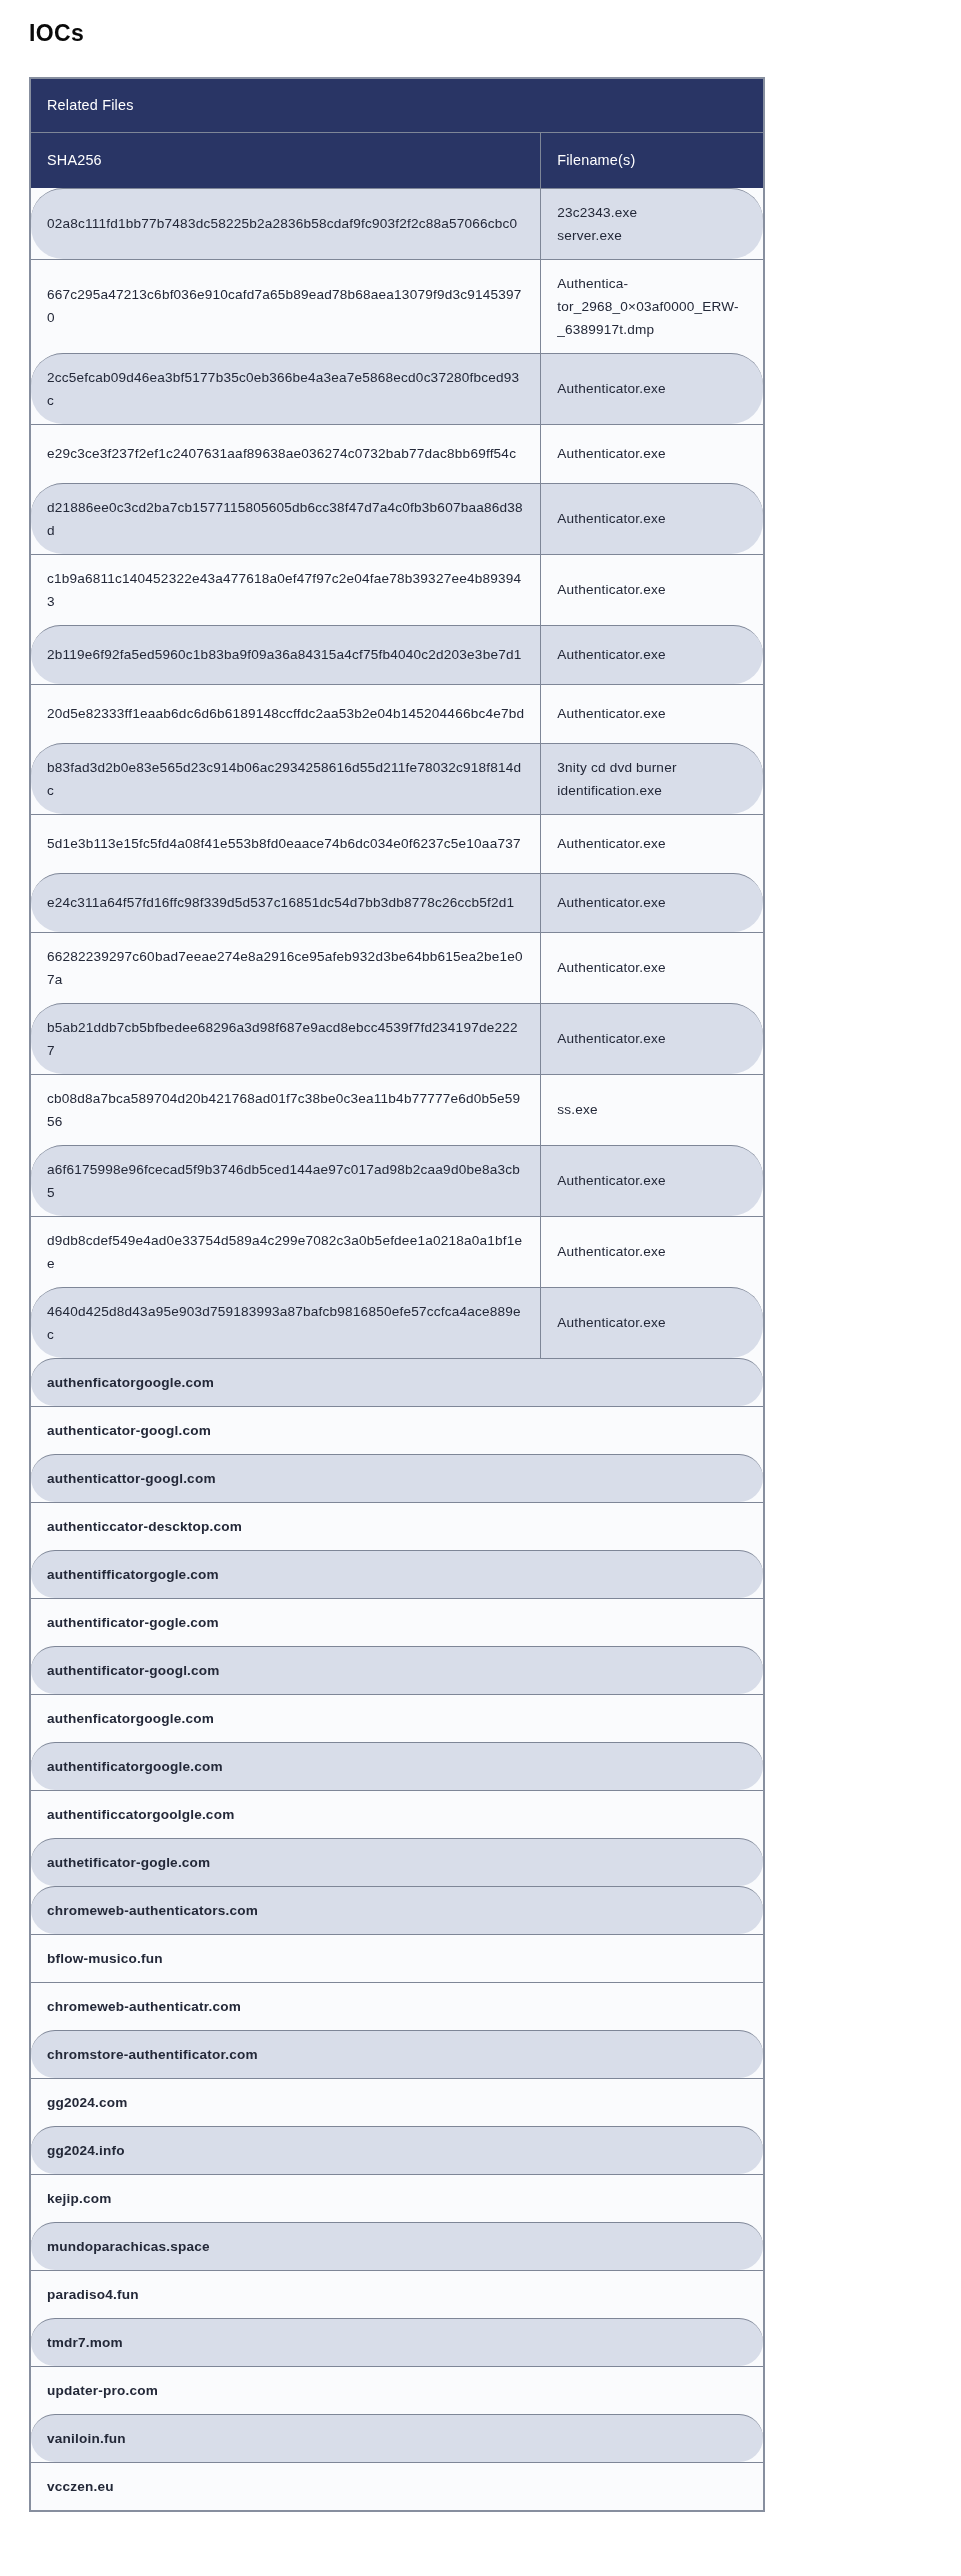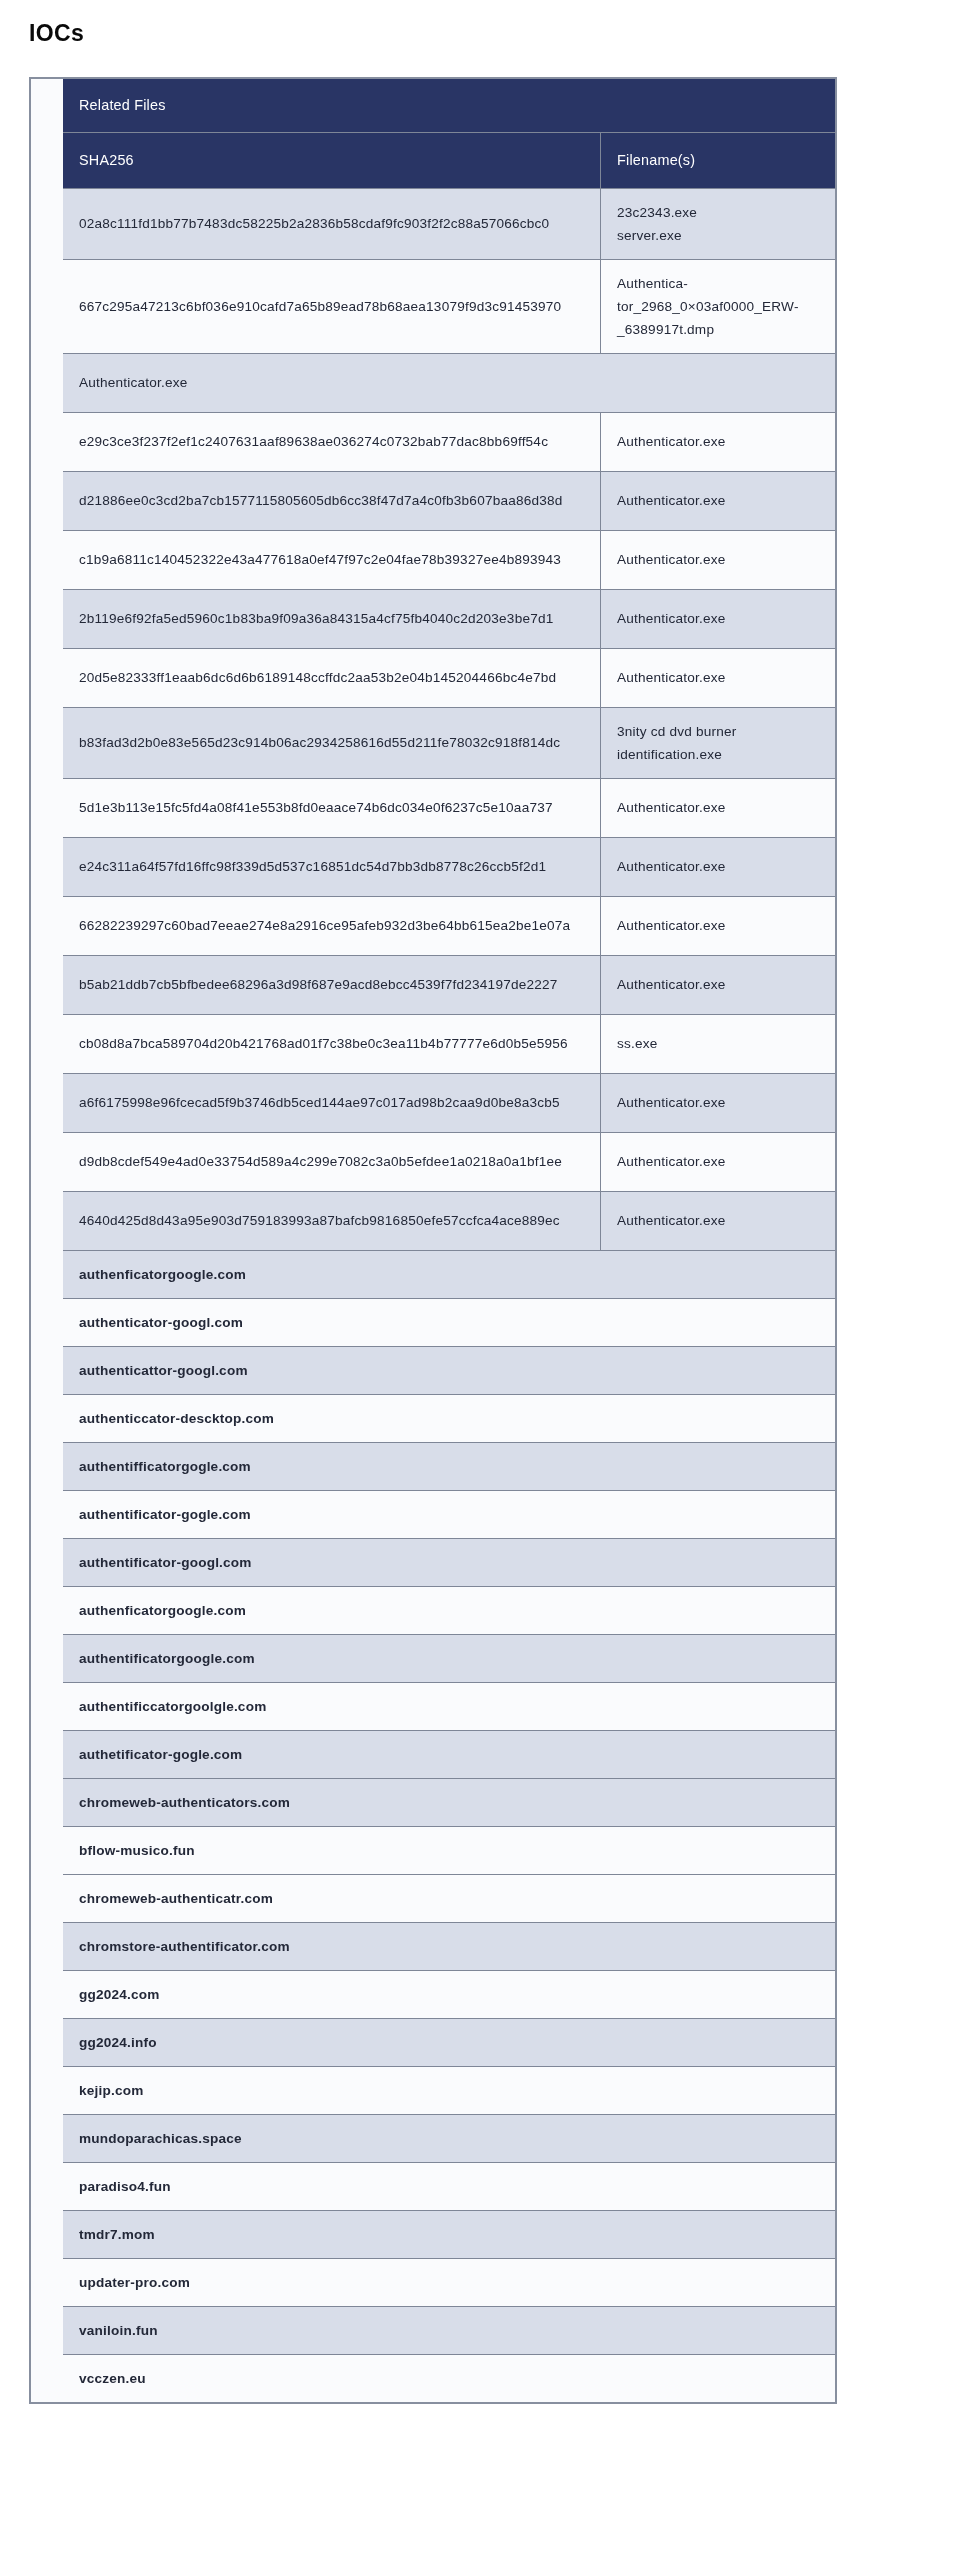--- a/index.html
+++ b/index.html
@@ -23,24 +23,23 @@
   }
   h1.page-title{
     font-size:23px;
     font-weight:700;
     color:#0a0a0a;
     letter-spacing:0.4px;
     margin-top:9px;
   }
   .ioc-table{
     margin-top:30px;
-    width:808px;
+    width:736px;
     border:2.3px solid var(--outer);
     background:var(--row-white);
-    padding-left:32px;
   }
   .section-header{
     min-height:53px;
     background:var(--navy);
     color:var(--header-text);
     display:flex;
     align-items:center;
     padding:0 16px;
     font-size:14.4px;
     letter-spacing:0.2px;
@@ -78,21 +77,21 @@
     align-items:center;
     padding:12px 16px;
     font-size:13.6px;
     line-height:23px;
     min-height:58px;
     letter-spacing:0.2px;
     white-space:pre-line;
     word-break:break-all;
   }
   .file-row .cell-sha{border-right:1.5px solid var(--border);}
-  .row-alt-0{background:var(--row-light);}
+  .row-alt-0{background:var(--row-light);border-radius:32px;}
   .row-alt-1{background:var(--row-white);}
   .section-header.domains{
     border-top:1.5px solid var(--border);
     min-height:48px;
   }
   .domain-row{
     border-top:1.5px solid var(--border);
     min-height:48px;
     display:flex;
     align-items:center;
@@ -124,20 +123,21 @@
           <div class="cell cell-fname">23c2343.exe
 server.exe</div>
         </div>
         <div class="file-row row-alt-1">
           <div class="cell cell-sha">667c295a47213c6bf036e910cafd7a65b89ead78b68aea13079f9d3c91453970</div>
           <div class="cell cell-fname">Authentica-
 tor_2968_0×03af0000_ERW-
 _6389917t.dmp</div>
         </div>
         <div class="file-row row-alt-0">
+          <div class="cell cell-sha">2cc5efcab09d46ea3bf5177b35c0eb366be4a3ea7e5868ecd0c37280fbced93c</div>
           <div class="cell cell-fname">Authenticator.exe</div>
         </div>
         <div class="file-row row-alt-1">
           <div class="cell cell-sha">e29c3ce3f237f2ef1c2407631aaf89638ae036274c0732bab77dac8bb69ff54c</div>
           <div class="cell cell-fname">Authenticator.exe</div>
         </div>
         <div class="file-row row-alt-0">
           <div class="cell cell-sha">d21886ee0c3cd2ba7cb1577115805605db6cc38f47d7a4c0fb3b607baa86d38d</div>
           <div class="cell cell-fname">Authenticator.exe</div>
         </div>

